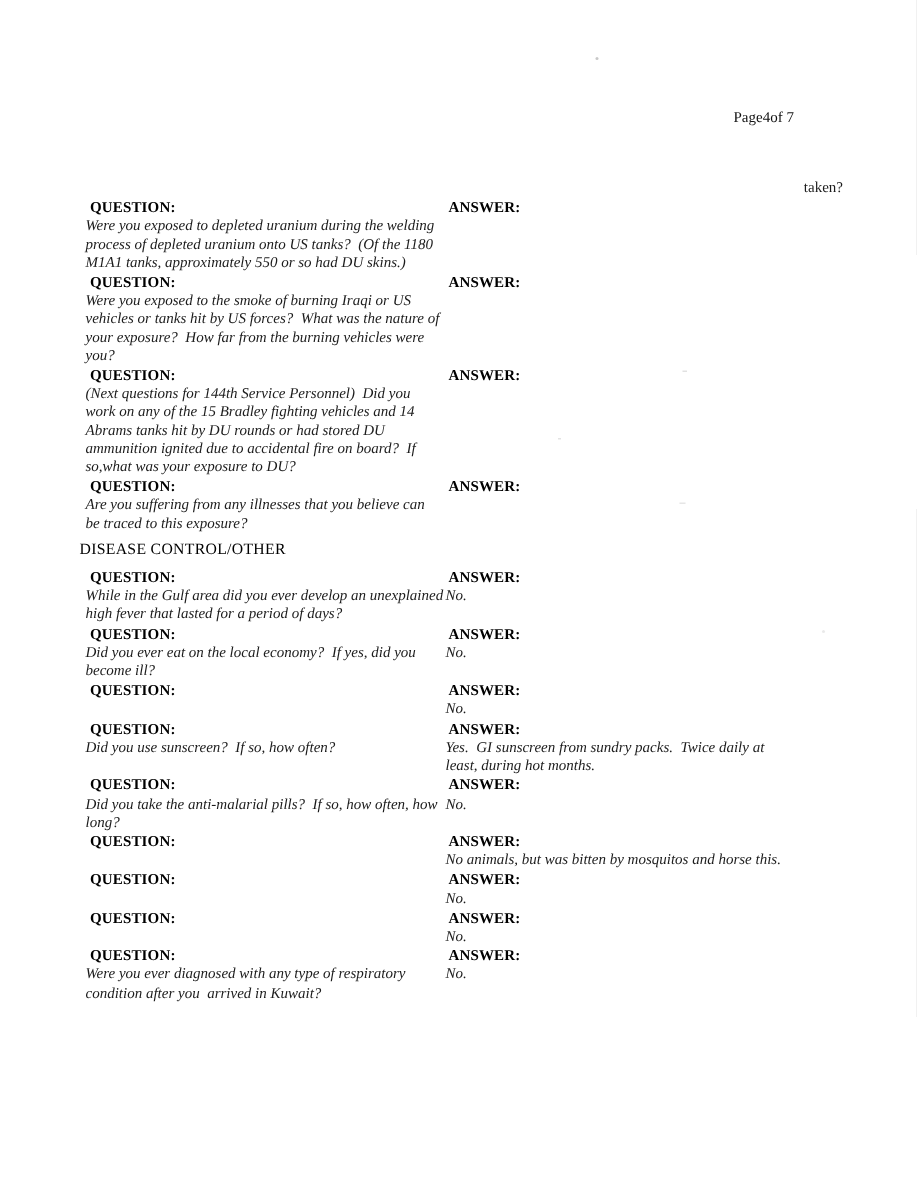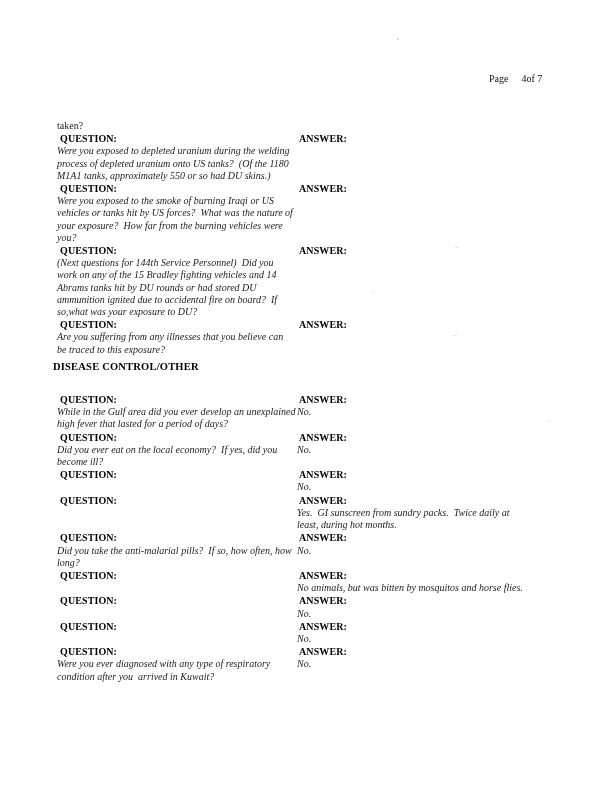--- a/index.html
+++ b/index.html
@@ -16,31 +16,31 @@
     font-size: 10px;
     line-height: 12.2px;
     color: #1c1c1c;
     overflow: hidden;
   }
   .page-num {
     position: absolute;
     top: 73px;
     left: 489px;
     display: flex;
-    gap: 13px;
     color: #111;
   }
   .content {
     position: absolute;
     top: 120px;
     left: 57px;
     width: 505px;
   }
   .continuation {
     white-space: pre-wrap;
+    text-align: right;
   }
   .qa-block {
     display: flex;
     align-items: flex-start;
     margin-top: 1px;
   }
   .qcol {
     width: 240px;
     flex-shrink: 0;
   }
@@ -53,25 +53,25 @@
     color: #000;
     letter-spacing: 0.1px;
   }
   .qhead { padding-left: 3px; }
   .ahead { padding-left: 2px; }
   .qbody, .abody {
     white-space: pre-wrap;
     font-style: italic;
   }
   .section-heading {
-    font-weight: bold;
+    font-weight: normal;
     color: #000;
     font-size: 10.5px;
     letter-spacing: 0.2px;
-    margin: 5px 0 21px -4px;
+    margin: 5px 0 7px -4px;
   }
   .speck {
     position: absolute;
     background: #9a9a9a;
     border-radius: 50%;
   }
   .speck.s1 { left: 397px; top: 38px;  width: 2px; height: 2px; opacity: 0.55; }
   .speck.s2 { left: 455px; top: 247px; width: 3px; height: 1px; opacity: 0.30; border-radius: 0; }
   .speck.s3 { left: 372px; top: 292px; width: 2px; height: 1px; opacity: 0.28; border-radius: 0; }
   .speck.s4 { left: 453px; top: 335px; width: 4px; height: 1px; opacity: 0.25; border-radius: 0; }
@@ -183,20 +183,21 @@
       </div>
       <div class="acol">
         <div class="ahead">ANSWER:</div>
         <div class="abody">No.</div>
       </div>
     </div>
 
     <div class="qa-block">
       <div class="qcol">
         <div class="qhead">QUESTION:</div>
+        <div class="qbody">Did you use sunscreen?  If so, how often?</div>
       </div>
       <div class="acol">
         <div class="ahead">ANSWER:</div>
         <div class="abody">Yes.  GI sunscreen from sundry packs.  Twice daily at
 least, during hot months.</div>
       </div>
     </div>
 
     <div class="qa-block">
       <div class="qcol">
@@ -209,21 +210,21 @@
         <div class="abody">No.</div>
       </div>
     </div>
 
     <div class="qa-block">
       <div class="qcol">
         <div class="qhead">QUESTION:</div>
       </div>
       <div class="acol">
         <div class="ahead">ANSWER:</div>
-        <div class="abody">No animals, but was bitten by mosquitos and horse flies.</div>
+        <div class="abody">No animals, but was bitten by mosquitos and horse this.</div>
       </div>
     </div>
 
     <div class="qa-block">
       <div class="qcol">
         <div class="qhead">QUESTION:</div>
       </div>
       <div class="acol">
         <div class="ahead">ANSWER:</div>
         <div class="abody">No.</div>

